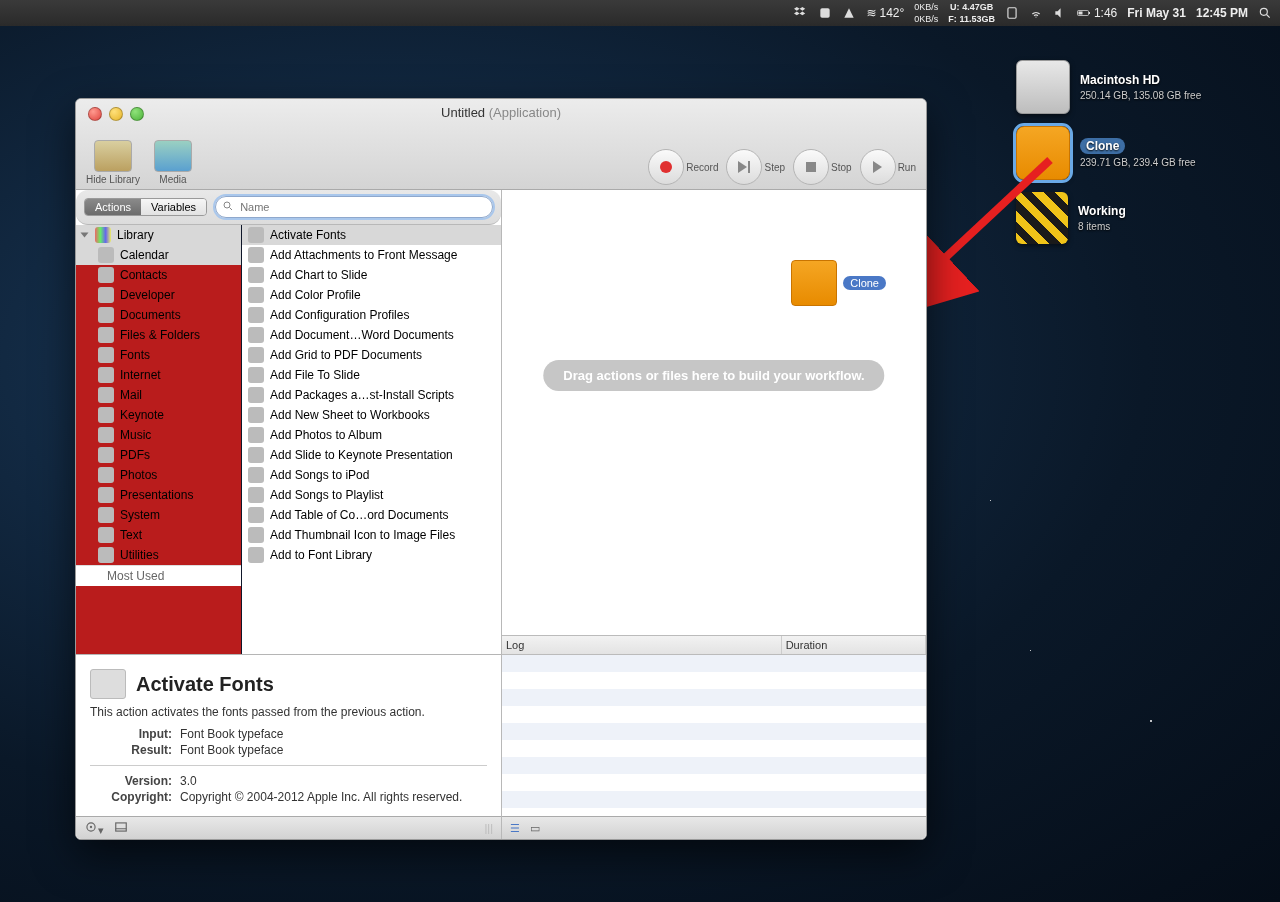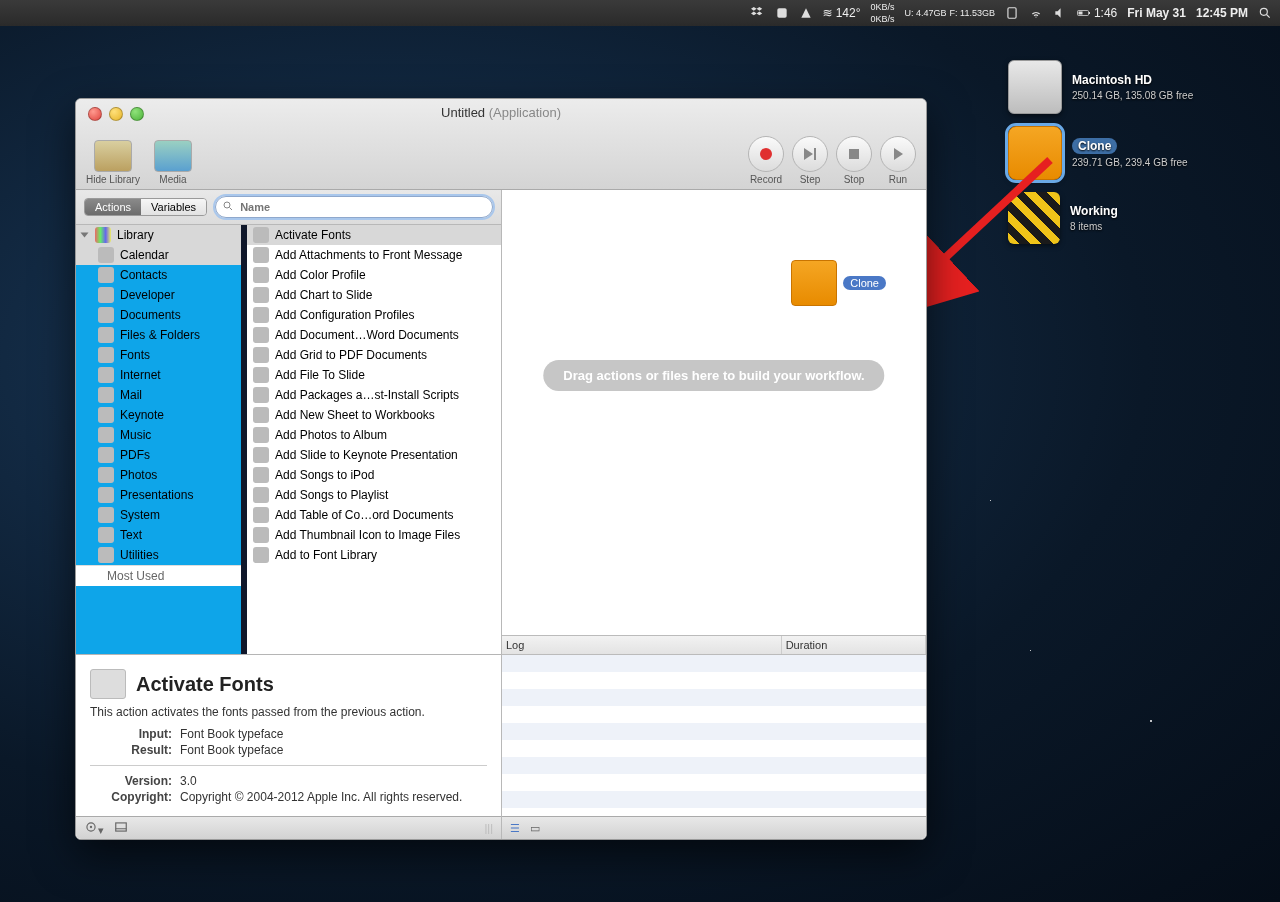--- a/index.html
+++ b/index.html
@@ -4,21 +4,21 @@
 <style>
   html,body{margin:0;padding:0;width:1280px;height:902px;font-family:"Lucida Grande","Helvetica Neue",Arial,sans-serif;font-size:13px;overflow:hidden;background:#0b1a2a;}
   .desktop{position:relative;width:1280px;height:902px;background:radial-gradient(ellipse at 30% 40%,#1a3a5c 0%,#0a1828 60%,#050d18 100%);}
   .star{position:absolute;background:#fff;border-radius:50%;}
   
   .menubar{position:absolute;top:0;left:0;right:0;height:26px;background:linear-gradient(#3a3a3a,#2a2a2a);color:#eee;display:flex;align-items:center;justify-content:flex-end;padding:0 8px;font-size:12px;gap:10px;}
   .menubar .item{display:flex;align-items:center;gap:3px;}
   .menubar .mini{font-size:9px;line-height:9px;}
   .menubar svg{width:14px;height:14px;fill:#ddd;}
   
-  .desk-icons{position:absolute;top:60px;right:52px;width:220px;display:flex;flex-direction:column;gap:12px;}
+  .desk-icons{position:absolute;top:60px;right:44px;width:220px;display:flex;flex-direction:column;gap:12px;}
   .desk-item{display:flex;align-items:center;gap:10px;color:#fff;text-shadow:0 1px 2px #000;}
   .desk-item .ico{width:52px;height:52px;border-radius:6px;box-shadow:0 2px 5px rgba(0,0,0,.5);flex-shrink:0;display:flex;align-items:center;justify-content:center;}
   .desk-item .lbl{font-size:12px;font-weight:bold;}
   .desk-item .sub{font-size:10px;font-weight:normal;color:#ccc;}
   .desk-item.selected .ico{outline:3px solid #6aa9e6;border-radius:8px;}
   .desk-item.selected .lbl-box .lbl{background:#3d6ea5;border-radius:8px;padding:1px 6px;display:inline-block;}
   .hd-ico{background:linear-gradient(#e8e8e8,#bdbdbd);border:1px solid #999;}
   .fw-ico{background:linear-gradient(#f5a623,#e88b00);border:1px solid #c97400;}
   .work-ico{background:repeating-linear-gradient(45deg,#f0c419 0 8px,#1a1a1a 8px 16px);}
   
@@ -31,41 +31,41 @@
   .tl-close{background:radial-gradient(circle at 35% 30%,#ff9a8f,#e0443e);}
   .tl-min{background:radial-gradient(circle at 35% 30%,#ffe07a,#e6b52a);}
   .tl-max{background:radial-gradient(circle at 35% 30%,#8fe27a,#4db33a);}
   .wtitle{position:absolute;top:6px;left:0;right:0;text-align:center;font-size:13px;color:#555;}
   .wtitle b{color:#333;font-weight:normal;}
   .toolbar{position:absolute;bottom:4px;left:10px;right:10px;display:flex;align-items:flex-end;}
   .tb-left{display:flex;gap:14px;}
   .tb-btn{display:flex;flex-direction:column;align-items:center;font-size:10px;color:#555;gap:2px;}
   .tb-btn .tbico{width:36px;height:30px;background:#ccc;border:1px solid #aaa;border-radius:4px;}
   .tb-right{margin-left:auto;display:flex;gap:8px;}
-  .circbtn{display:flex;flex-direction:column;align-items:center;font-size:10px;color:#555;gap:2px;}
+  .circbtn{display:flex;flex-direction:row;align-items:center;font-size:10px;color:#555;gap:2px;}
   .circ{width:34px;height:34px;border-radius:50%;background:linear-gradient(#fafafa,#dcdcdc);border:1px solid #b5b5b5;display:flex;align-items:center;justify-content:center;}
   .rec-dot{width:12px;height:12px;background:#e03030;border-radius:50%;}
   .play{width:0;height:0;border-left:9px solid #888;border-top:6px solid transparent;border-bottom:6px solid transparent;}
   .stop-sq{width:10px;height:10px;background:#888;}
   .step-ico{display:flex;align-items:center;}
   .step-ico .play{border-left-color:#888;}
   .step-ico .bar{width:2px;height:12px;background:#888;margin-left:1px;}
   
   .body{flex:1;display:flex;min-height:0;}
   .left{width:425px;display:flex;flex-direction:column;border-right:1px solid #b8b8b8;background:#fff;}
-  .tabs-search{display:flex;align-items:center;gap:8px;padding:6px 8px;background:linear-gradient(#e8e8e8,#dcdcdc);border-bottom:1px solid #b8b8b8;}
+  .tabs-search{display:flex;align-items:center;gap:8px;padding:6px 8px;background:linear-gradient(#e8e8e8,#dcdcdc);border-bottom:1px solid #b8b8b8;border-radius:12px;}
   .seg{display:flex;border:1px solid #9a9a9a;border-radius:4px;overflow:hidden;}
   .seg div{padding:2px 10px;font-size:11px;background:linear-gradient(#f6f6f6,#e2e2e2);}
   .seg div.active{background:linear-gradient(#8a8a8a,#6c6c6c);color:#fff;}
   .search{flex:1;position:relative;}
-  .search input{width:100%;box-sizing:border-box;height:22px;border-radius:11px;border:1px solid #8fa8cc;padding:0 8px 0 24px;font-size:11px;outline:2px solid #a9c7ec;font-weight:bold;}
+  .search input{width:100%;box-sizing:border-box;height:22px;border-radius:11px;border:1px solid #8fa8cc;padding:0 8px 0 24px;font-size:11px;outline:2px solid #a9c7ec;}
   .search .sico{position:absolute;left:7px;top:4px;width:12px;height:12px;}
   .cols{flex:1;display:flex;min-height:0;}
   .col{overflow-y:auto;font-size:12px;}
-  .col1{width:165px;border-right:6px solid #0f172a;background:#0ea5e9;}
+  .col1{width:165px;border-right:1px solid #0f172a;background:#b91c1c;}
   .col2{flex:1;background:#fff;}
   .row{display:flex;align-items:center;gap:6px;padding:2px 6px;white-space:nowrap;overflow:hidden;text-overflow:ellipsis;}
   .row.sel{background:#d8d8d8;}
   .row .ri{width:16px;height:16px;flex-shrink:0;background:#bbb;border-radius:3px;}
   .col1 .row:first-child{background:#d8d8d8;font-weight:normal;}
   .col1 .tri{display:inline-block;width:0;height:0;border-left:5px solid #777;border-top:4px solid transparent;border-bottom:4px solid transparent;transform:rotate(90deg);margin-right:2px;}
   .mostused{color:#666;padding:3px 25px;border-top:1px solid #ddd;background:#fff;display:flex;align-items:center;gap:6px;}
   .detail{border-top:1px solid #b5b5b5;padding:10px 14px;font-size:12px;color:#333;background:#fff;}
   .detail h2{margin:4px 0 6px 0;font-size:20px;font-weight:bold;color:#222;display:flex;align-items:center;gap:10px;}
   .detail h2 .dico{width:34px;height:28px;background:#ddd;border:1px solid #bbb;border-radius:3px;}
@@ -113,21 +113,21 @@
     <span class="item">
         <svg viewBox="0 0 24 24">
           <path d="M4 20l8-16 8 16z"></path>
         </svg>
       </span>
     <span class="item">≋ <span>142°</span></span>
     <span class="item mini" style="flex-direction:column;align-items:flex-end;">
       <span>0KB/s</span>
       <span>0KB/s</span>
     </span>
-    <span class="item mini" style="flex-direction:row;align-items:center;">
+    <span class="item mini" style="flex-direction:column;align-items:center;font-weight:bold;">
       <span><span>U:</span> <span>4.47GB</span></span>
       <span><span>F:</span> <span>11.53GB</span></span>
     </span>
     <span class="item">
         <svg viewBox="0 0 24 24">
           <rect x="5" y="3" width="14" height="18" rx="2" fill="none" stroke="#ddd" stroke-width="2"></rect>
         </svg>
       </span>
     <span class="item">
         <svg viewBox="0 0 24 24">
@@ -349,25 +349,25 @@
               <div class="row sel">
                 <span class="ri"></span>
                 <span>Activate Fonts</span>
               </div>
               <div class="row">
                 <span class="ri"></span>
                 <span>Add Attachments to Front Message</span>
               </div>
               <div class="row">
                 <span class="ri"></span>
+                <span>Add Chart to Slide</span>
+              </div>
+              <div class="row">
+                <span class="ri"></span>
                 <span>Add Color Profile</span>
-              </div>
-              <div class="row">
-                <span class="ri"></span>
-                <span>Add Chart to Slide</span>
               </div>
               <div class="row">
                 <span class="ri"></span>
                 <span>Add Configuration Profiles</span>
               </div>
               <div class="row">
                 <span class="ri"></span>
                 <span>Add Document…Word Documents</span>
               </div>
               <div class="row">

